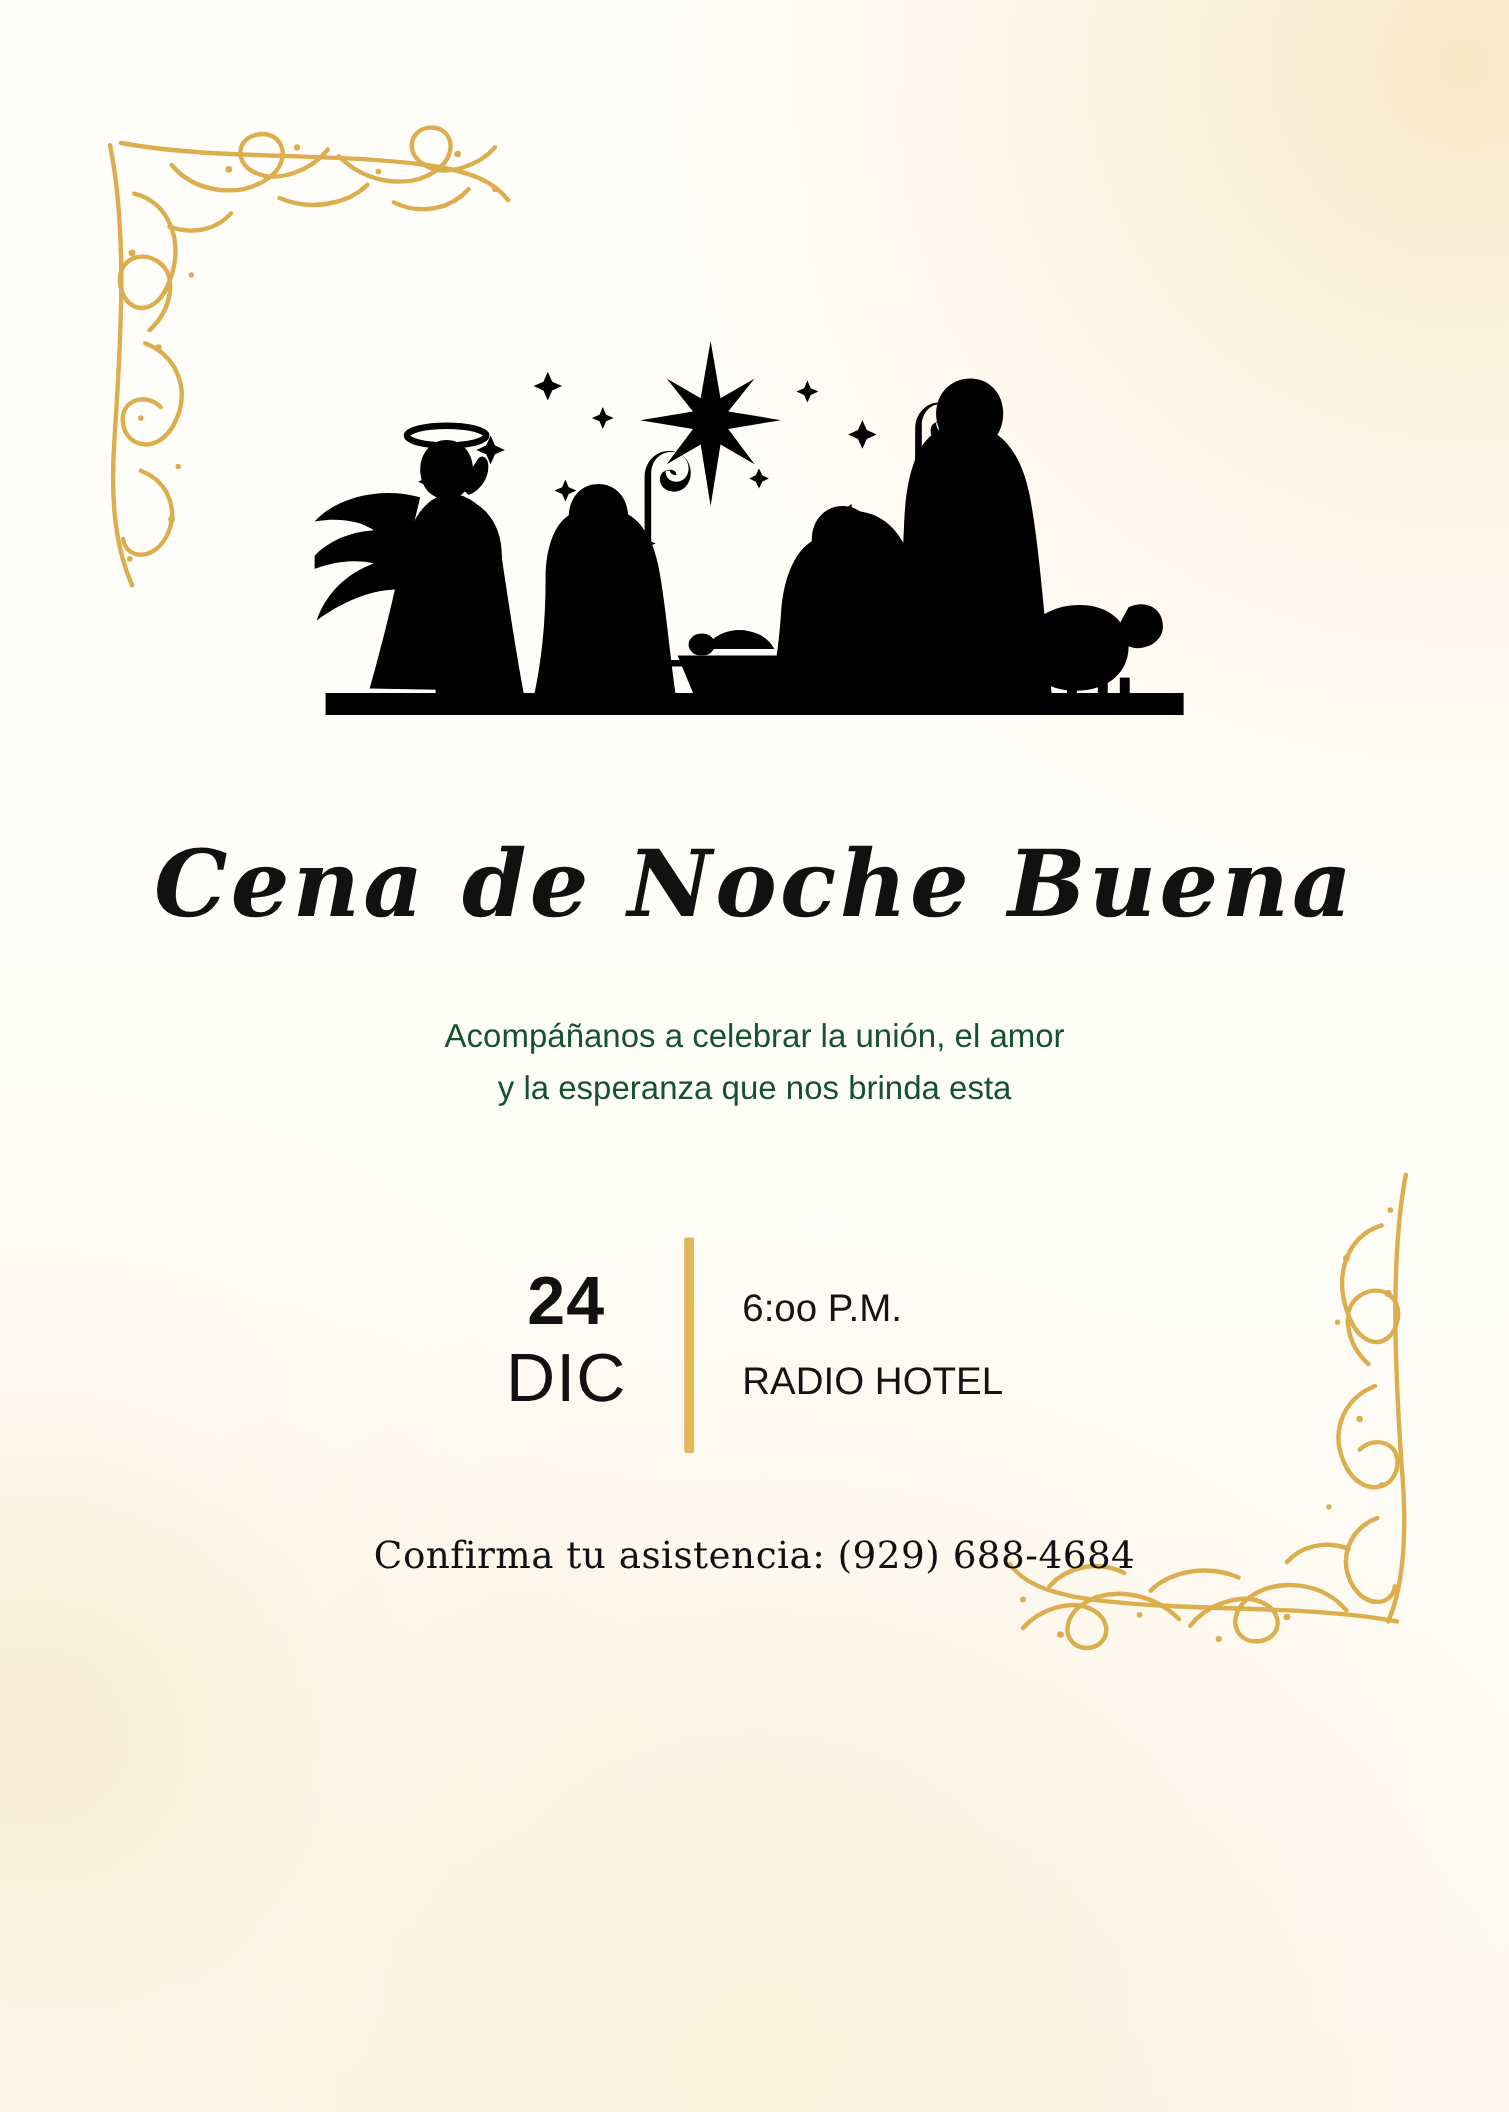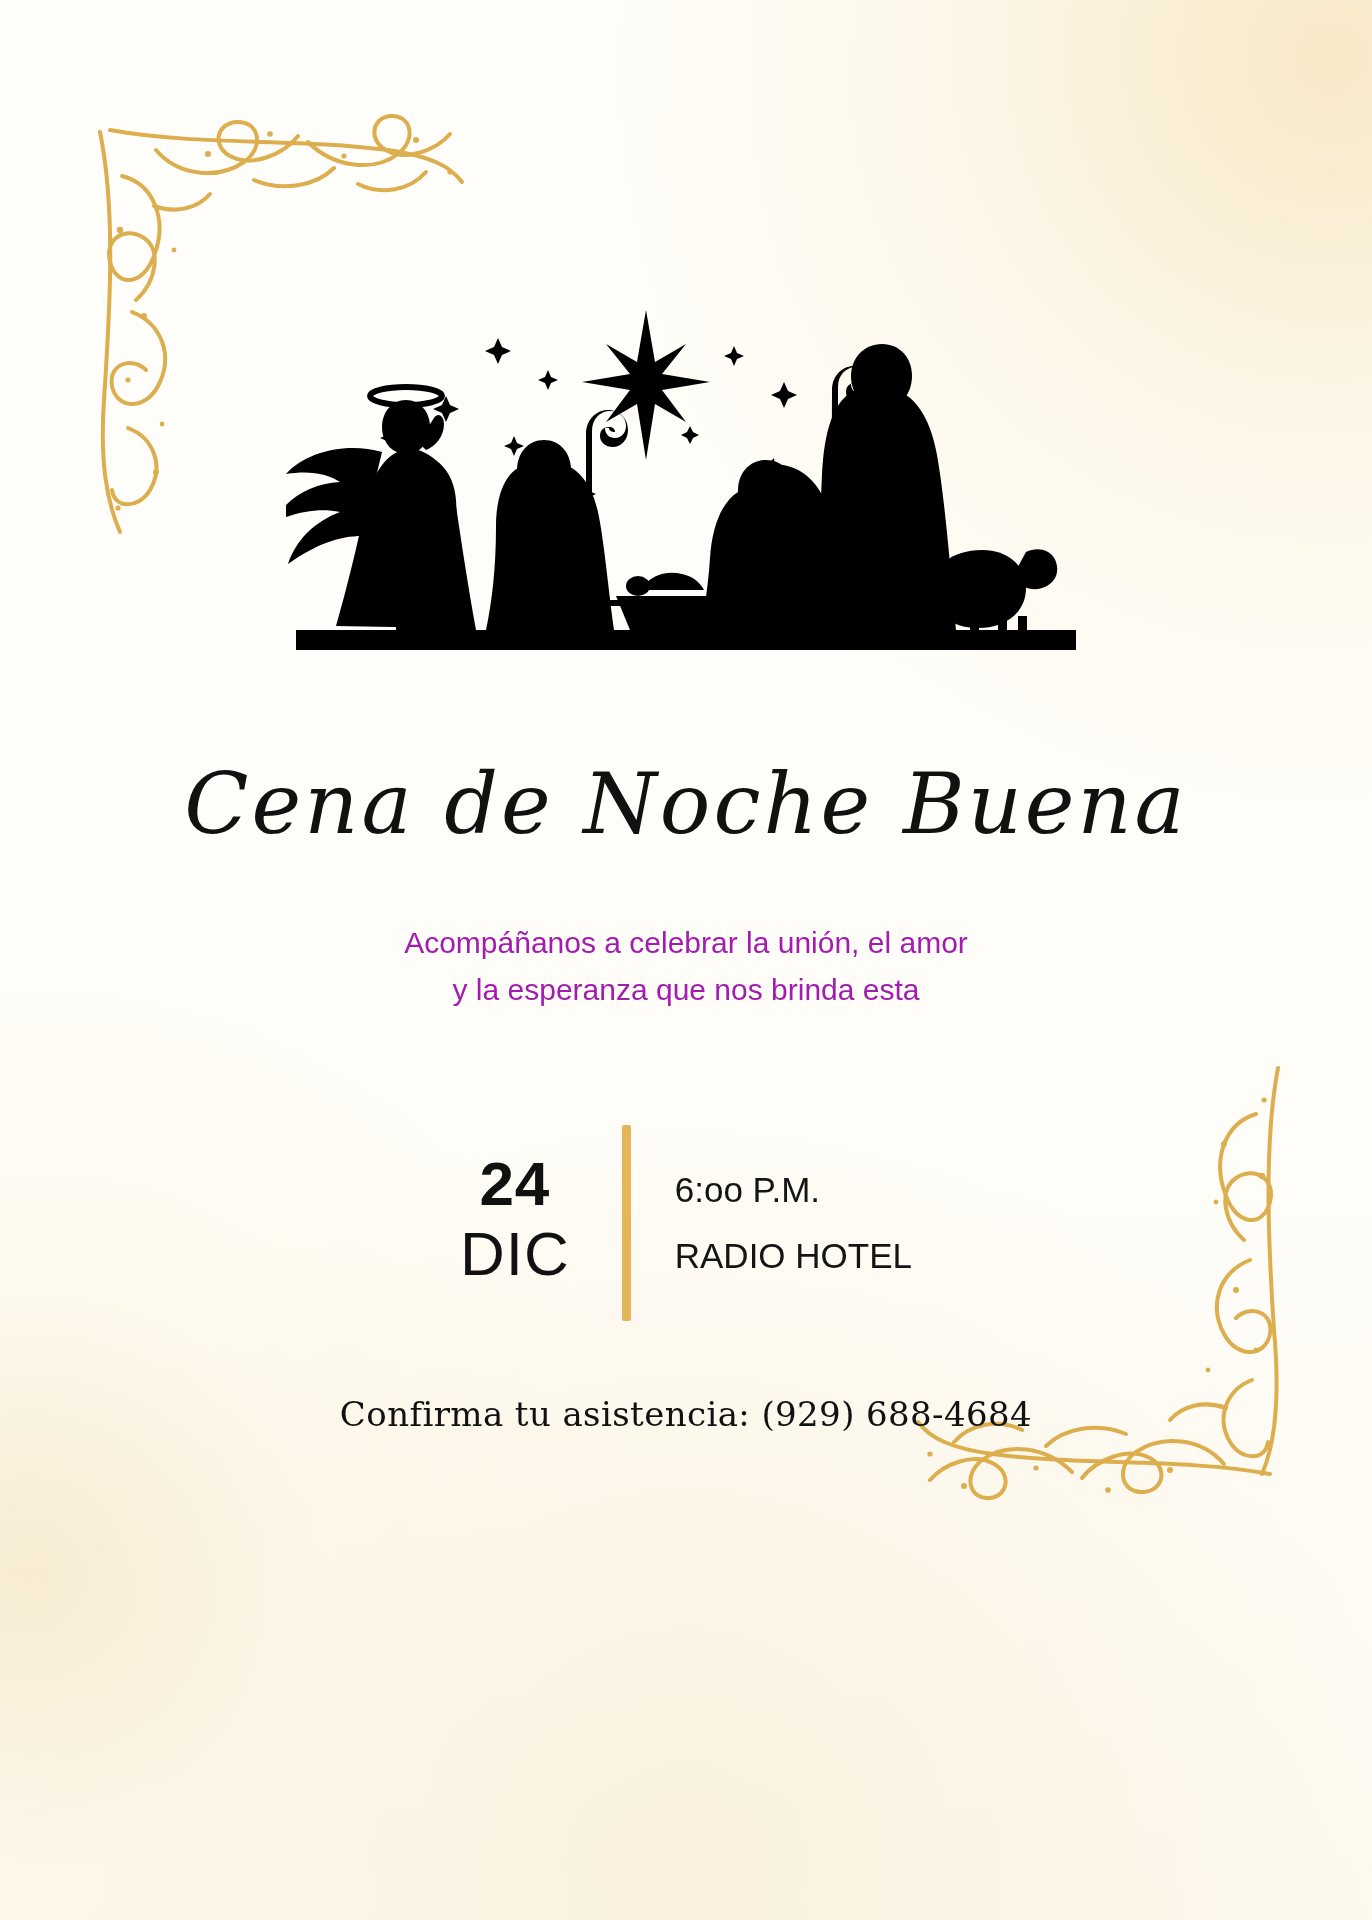--- a/index.html
+++ b/index.html
@@ -58,36 +58,36 @@
     position: absolute;
     left: 0;
     right: 0;
     top: 760px;
     text-align: center;
   }
 
   .event-title {
     font-family: "DejaVu Serif", serif;
     font-style: italic;
-    font-weight: 400;
+    font-weight: 700;
     font-size: 84px;
     line-height: 1.05;
     letter-spacing: 3px;
     color: #111111;
     margin: 0;
     padding: 0 60px;
   }
 
   .event-desc {
     margin: 72px auto 0;
     width: 700px;
     font-family: "Liberation Sans", sans-serif;
     font-size: 30px;
     line-height: 1.55;
-    color: #a21caf;
+    color: #14532d;
     font-weight: 400;
   }
   .event-desc .line {
     display: block;
   }
 
   
   .details-row {
     margin-top: 112px;
     display: flex;

